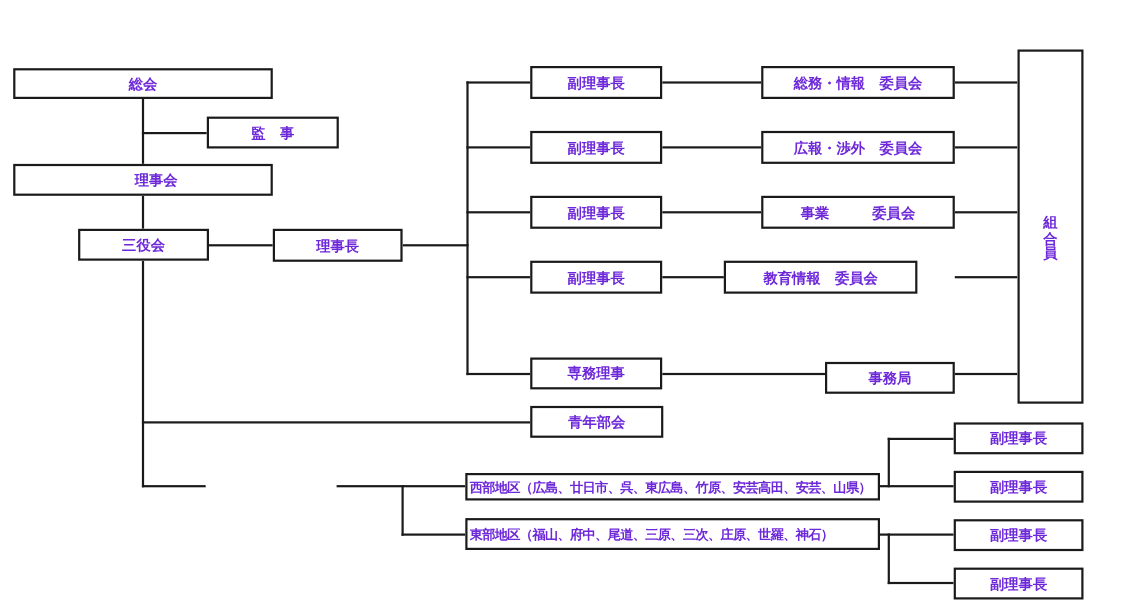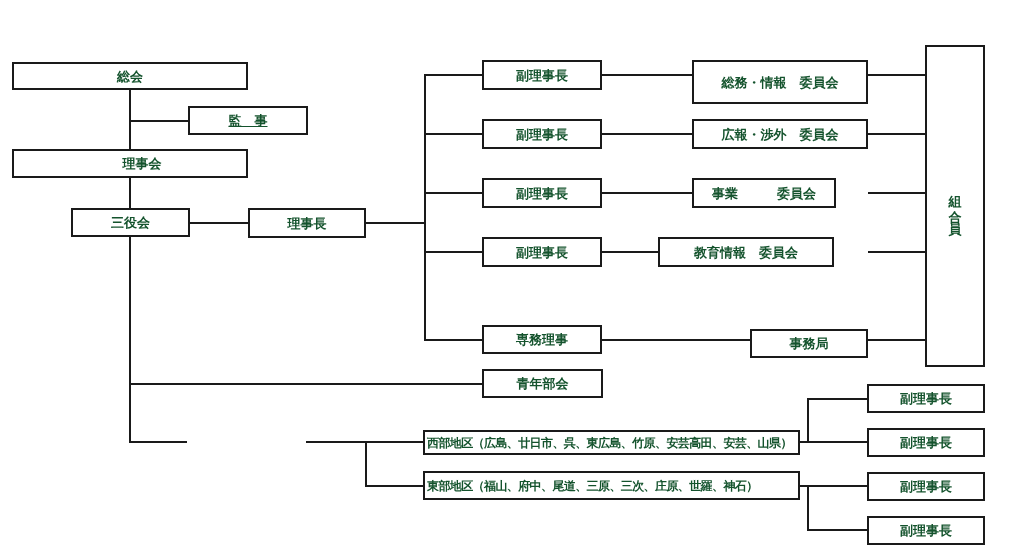--- a/index.html
+++ b/index.html
@@ -16,21 +16,21 @@
   .box{
     position:absolute;
     box-sizing:border-box;
     border:2px solid #1a1a1a;
     background:#ffffff;
     display:flex;
     align-items:center;
     justify-content:center;
     font-weight:bold;
     font-size:13px;
-    color:#14532d;
+    color:#6d28d9;
     white-space:nowrap;
     line-height:1;
     z-index:2;
   }
   .box.left-align{
     justify-content:flex-start;
     font-size:12px;
     letter-spacing:-0.6px;
     padding-left:2px;
   }
@@ -48,39 +48,39 @@
   .hline{height:2px;}
   .vline{width:2px;}
 </style>
 </head>
 <body>
 
 <div id="canvas">
 
   <div class="box" style="left:12px;top:62px;width:236px;height:28px;">総会</div>
 
-  <div class="box" style="left:188px;top:106px;width:120px;height:29px;text-decoration:underline;">監　事</div>
+  <div class="box" style="left:188px;top:106px;width:120px;height:29px;">監　事</div>
 
   <div class="box" style="left:12px;top:149px;width:236px;height:29px;padding-left:24px;">理事会</div>
 
   <div class="box" style="left:71px;top:208px;width:119px;height:29px;">三役会</div>
 
   <div class="box" style="left:248px;top:208px;width:118px;height:30px;">理事長</div>
 
   <div class="box" style="left:482px;top:60px;width:120px;height:30px;">副理事長</div>
 
-  <div class="box" style="left:692px;top:60px;width:176px;height:44px;">総務・情報　委員会</div>
+  <div class="box" style="left:692px;top:60px;width:176px;height:30px;">総務・情報　委員会</div>
 
   <div class="box" style="left:482px;top:119px;width:120px;height:30px;">副理事長</div>
 
   <div class="box" style="left:692px;top:119px;width:176px;height:30px;text-align:center;">広報・渉外　委員会</div>
 
   <div class="box" style="left:482px;top:178px;width:120px;height:30px;">副理事長</div>
 
-  <div class="box" style="left:692px;top:178px;width:144px;height:30px;">事業　　　委員会</div>
+  <div class="box" style="left:692px;top:178px;width:176px;height:30px;">事業　　　委員会</div>
 
   <div class="box" style="left:482px;top:237px;width:120px;height:30px;">副理事長</div>
 
   <div class="box" style="left:658px;top:237px;width:176px;height:30px;">教育情報　委員会</div>
 
   <div class="box" style="left:482px;top:325px;width:120px;height:29px;">専務理事</div>
 
   <div class="box" style="left:750px;top:329px;width:118px;height:29px;">事務局</div>
 
   <div class="box vertical" style="left:925px;top:45px;width:60px;height:322px;">組合員</div>

